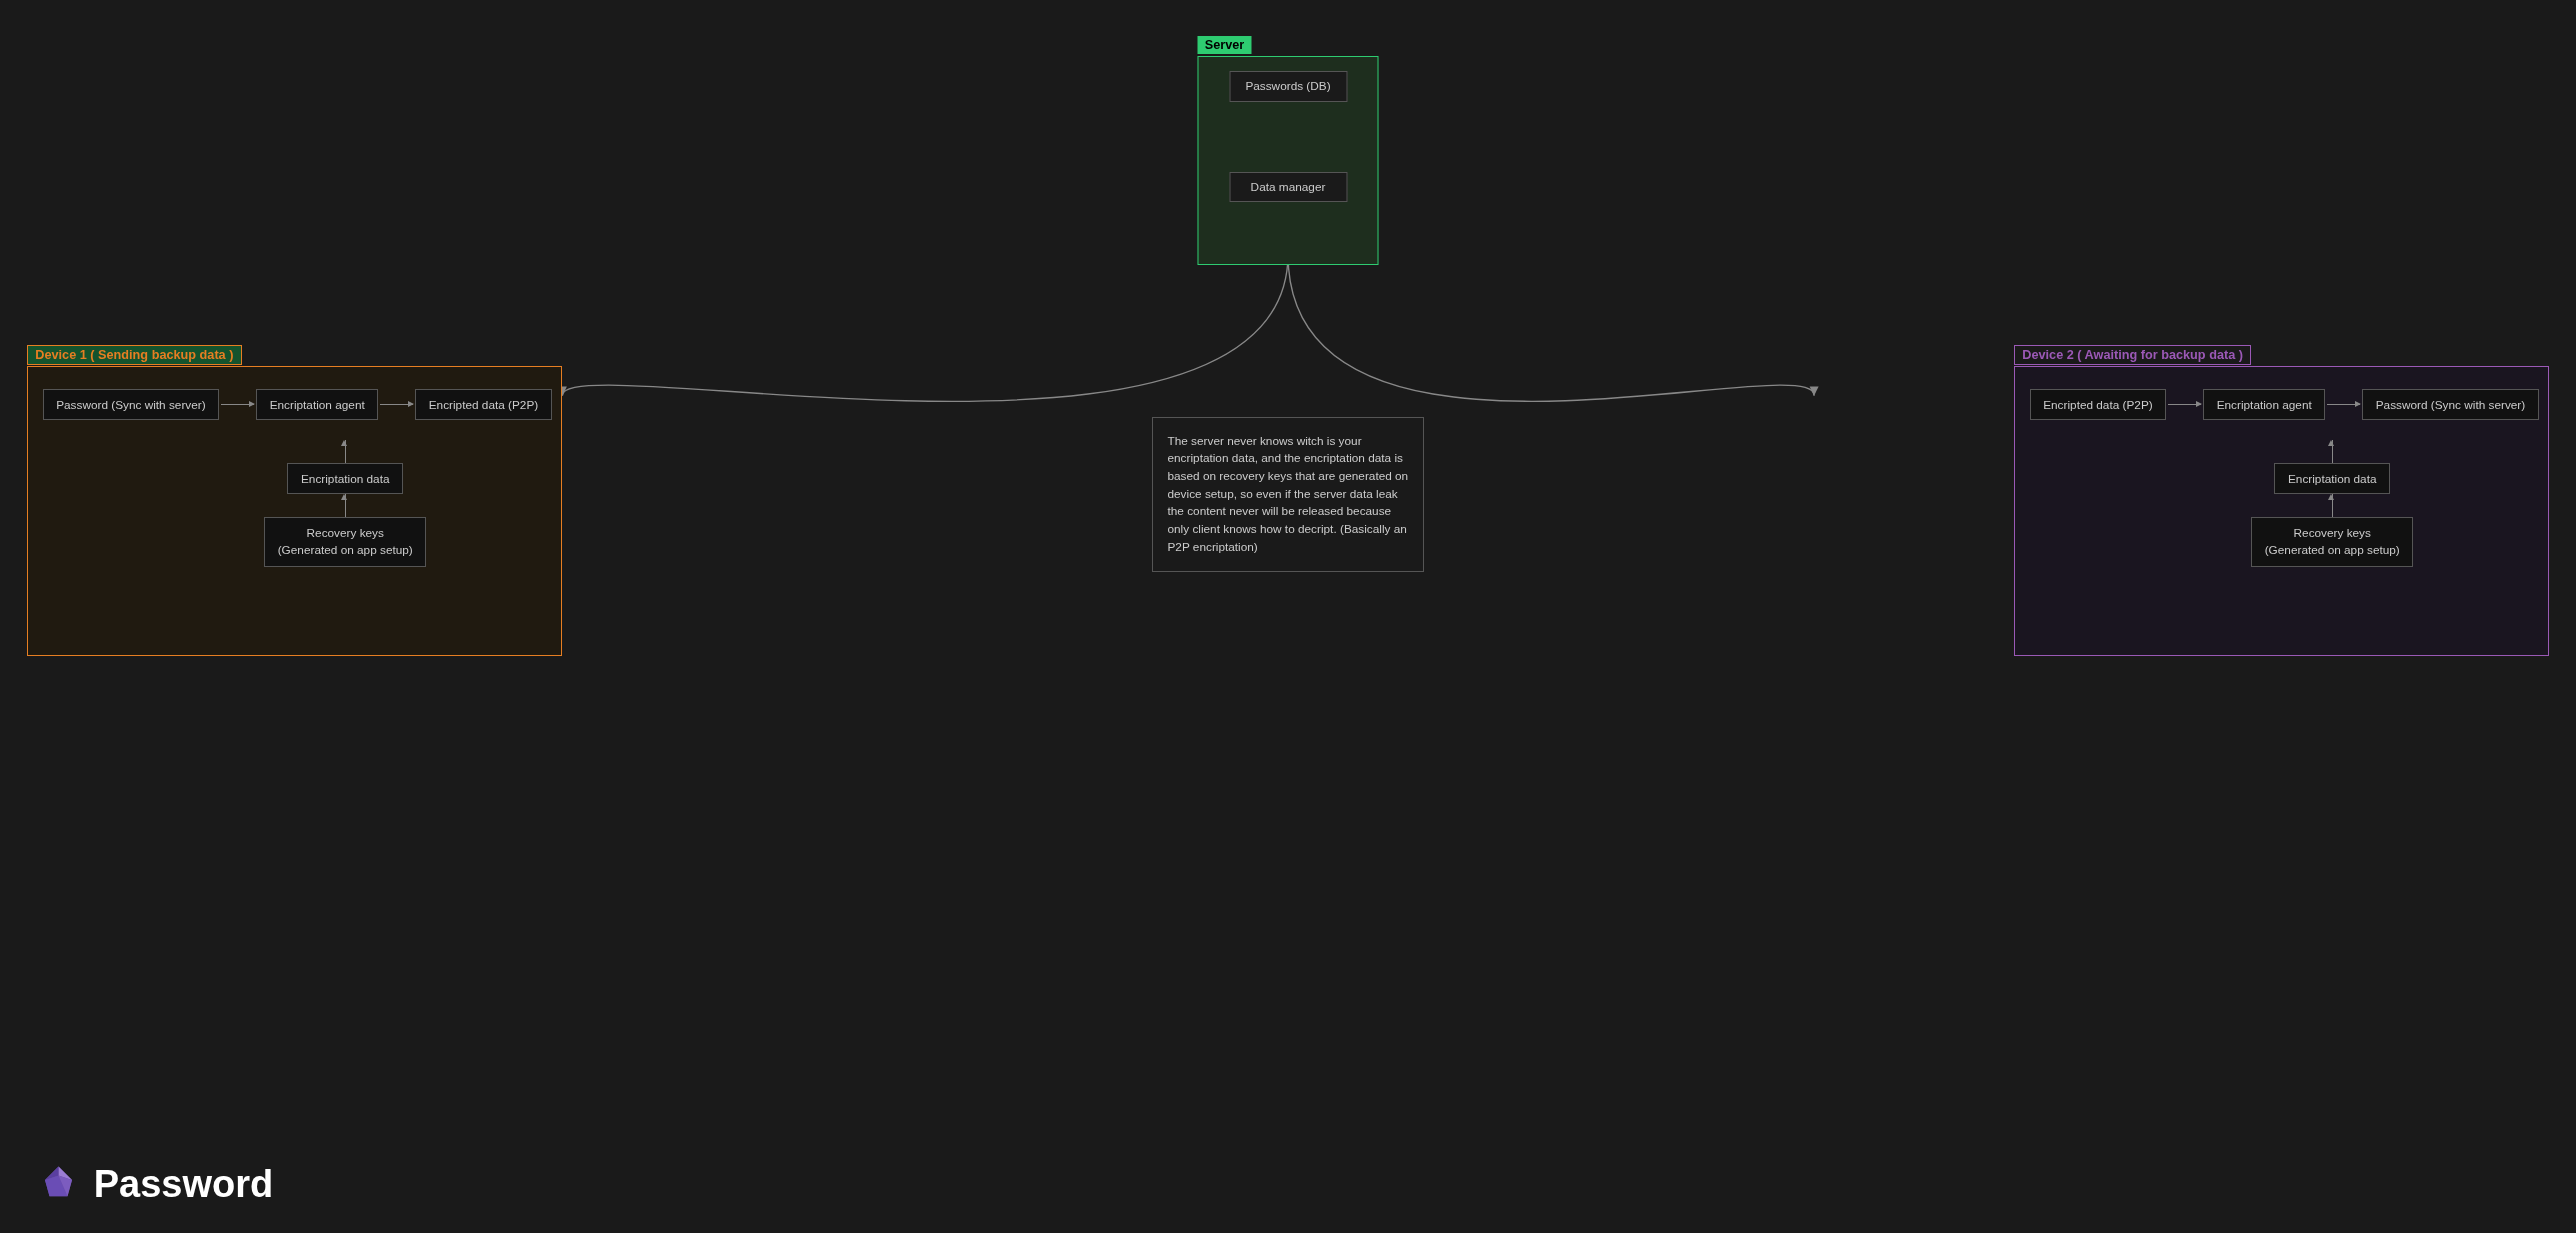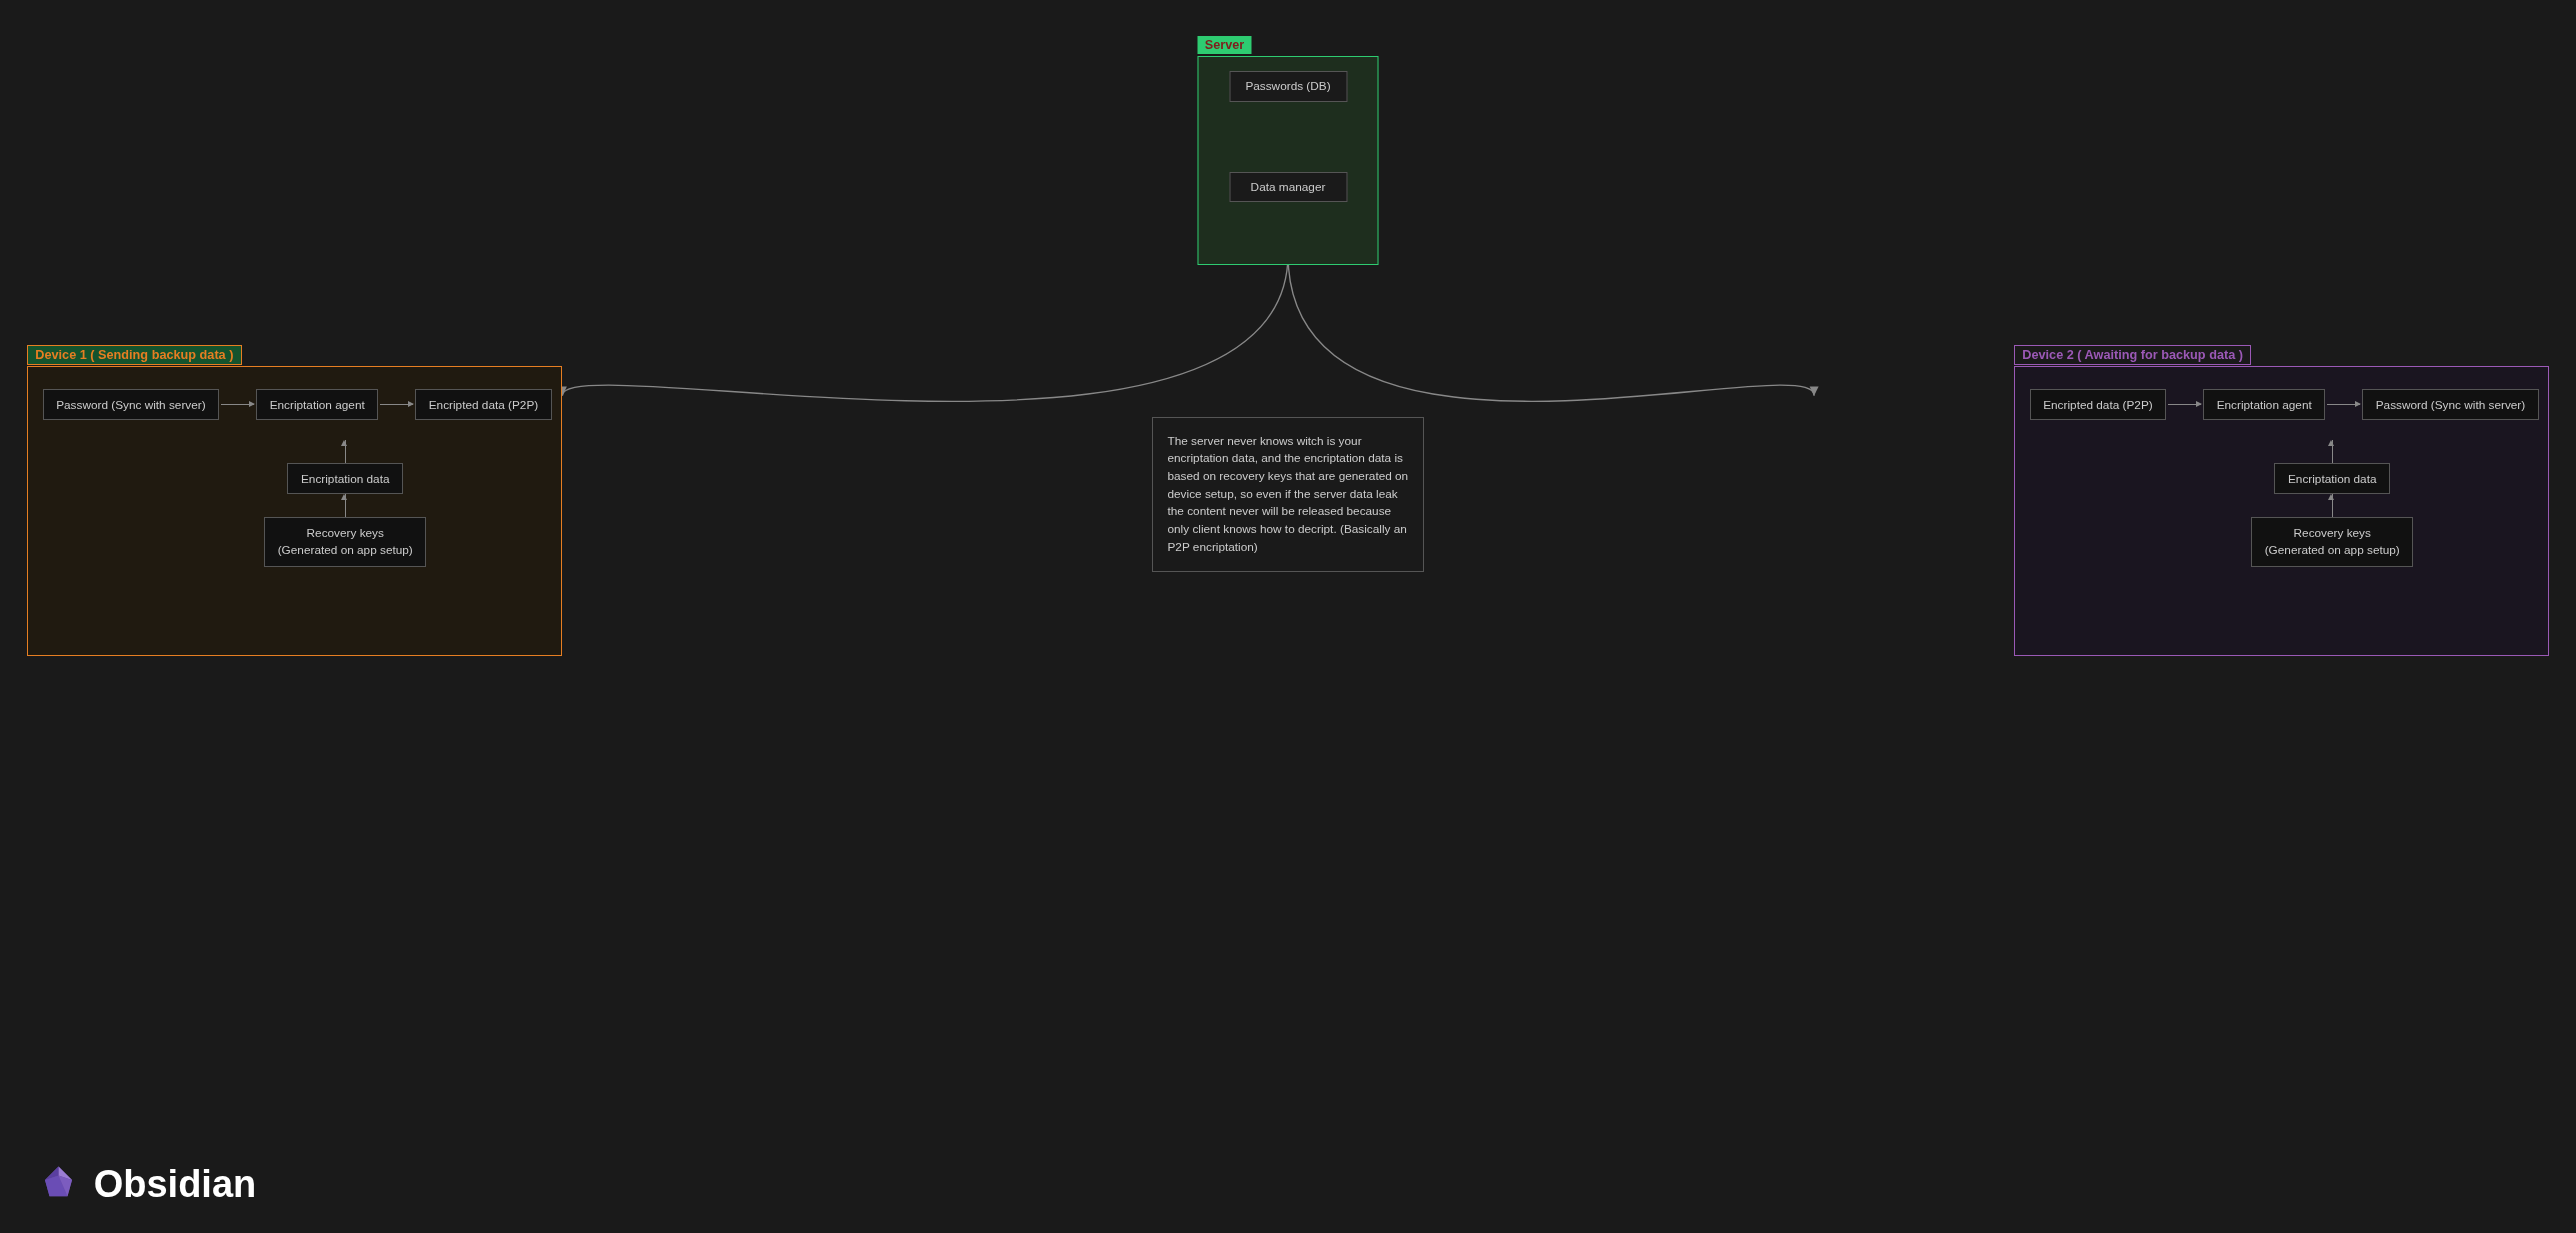--- a/index.html
+++ b/index.html
@@ -17,21 +17,21 @@
     .server-container {
       position: absolute;
       top: 36px;
       left: 50%;
       transform: translateX(-50%);
       width: 181px;
     }
     .server-label {
       display: inline-block;
       background: #2ecc71;
-      color: #7f1d1d;
+      color: #000000;
       font-size: 12.7px;
       font-weight: bold;
       padding: 1.8px 7.3px;
       margin-bottom: 1.8px;
     }
     .server-box {
       border: 1.8px solid #2ecc71;
       background: #1e2e1e;
       padding: 14.5px;
       display: flex;
@@ -254,15 +254,15 @@
 </div>
 
 <div class="logo">
   <svg class="logo-icon" viewBox="0 0 50 50" fill="none">
     <path d="M25 5 L40 20 L35 38 L15 38 L10 20 Z" fill="#7c5cbf" opacity="0.8"></path>
     <path d="M25 5 L40 20 L25 15 Z" fill="#9b7dd4"></path>
     <path d="M10 20 L25 15 L25 5 Z" fill="#5a3fa0"></path>
     <path d="M15 38 L10 20 L25 15 L35 38 Z" fill="#6a4db5"></path>
     <path d="M35 38 L40 20 L25 15 Z" fill="#7c5cbf"></path>
   </svg>
-  <span class="logo-text">Obsidian</span>
+  <span class="logo-text">Password</span>
 </div>
 
 
 </body></html>

